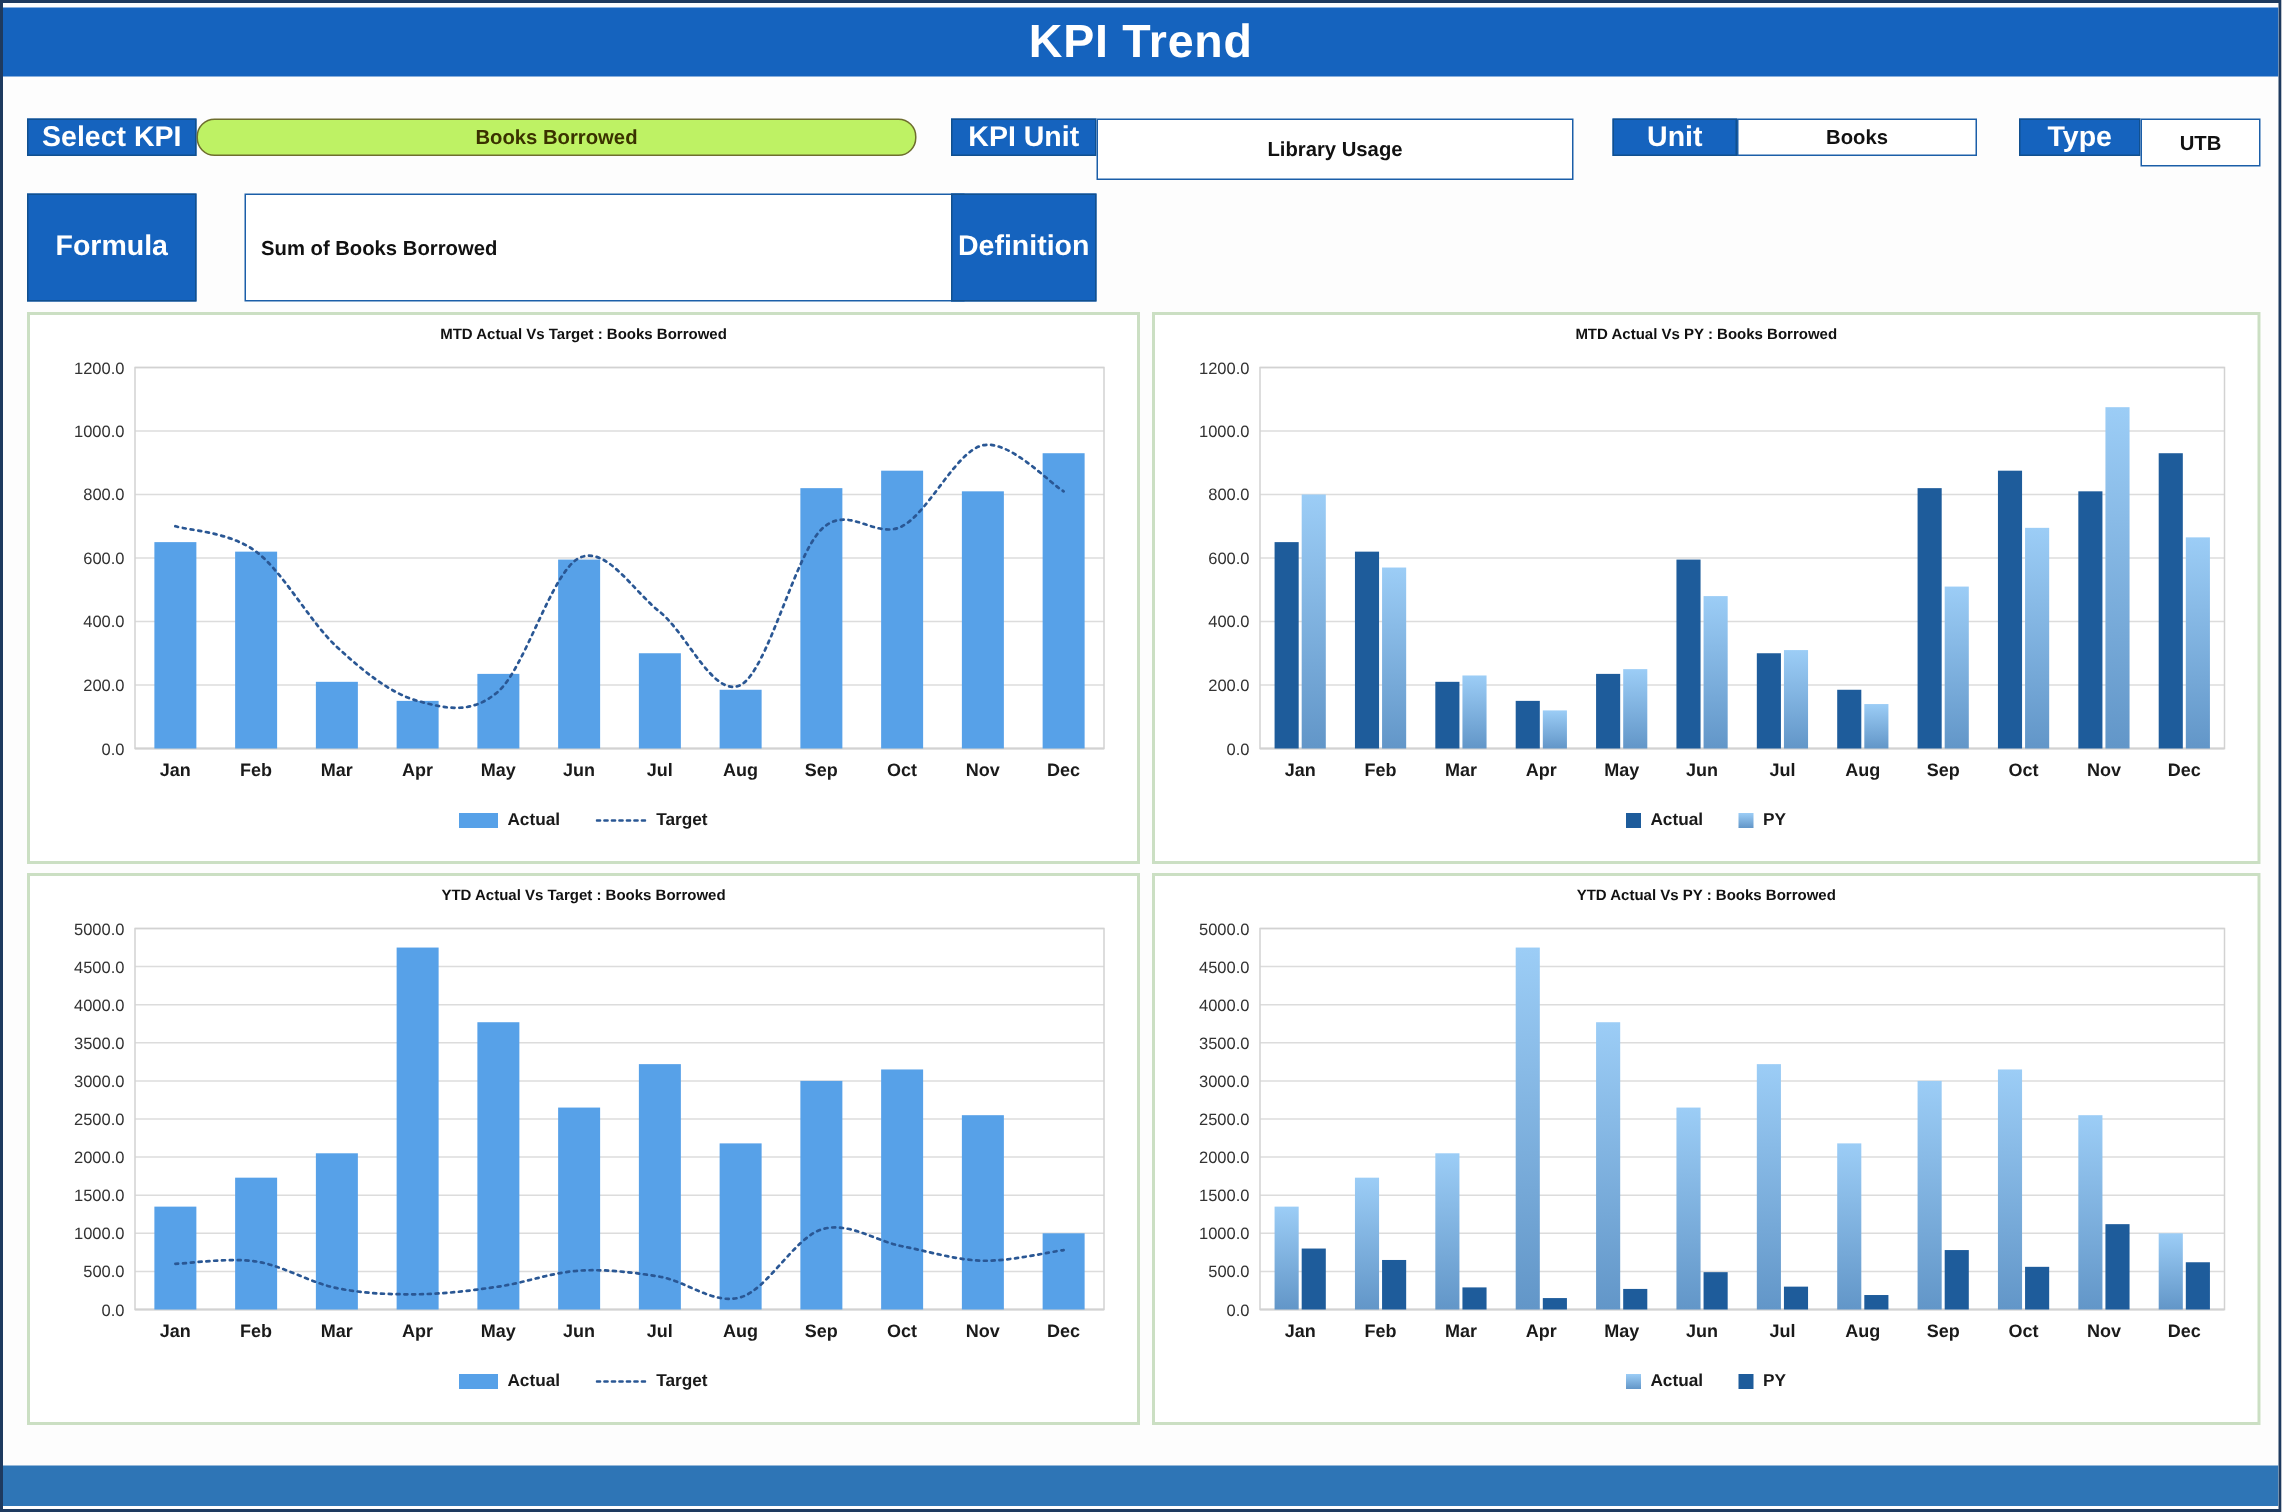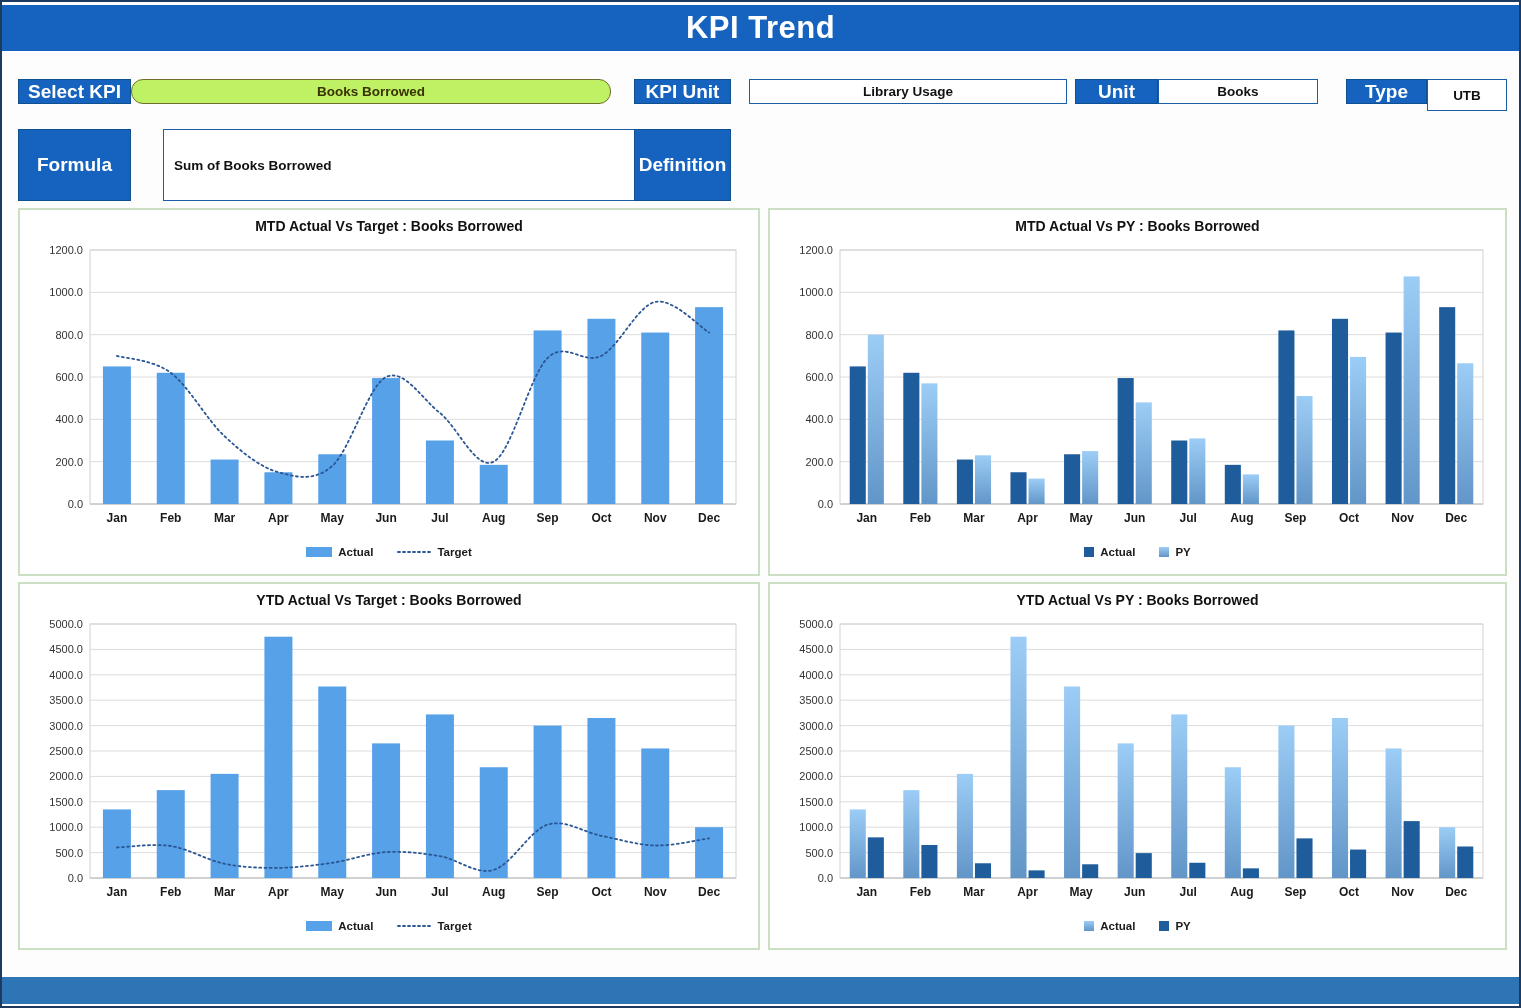--- a/index.html
+++ b/index.html
@@ -9,40 +9,40 @@
   .app-header { position:absolute; top:3px; left:0; right:0; height:46px; background:#1563BE;
           color:#fff; display:flex; align-items:center; justify-content:center;
           font-size:31px; font-weight:bold; letter-spacing:.5px; }
   .lbl { position:absolute; background:#1563BE; color:#fff; font-weight:bold; font-size:19px;
           display:flex; align-items:center; justify-content:center; border:1px solid #11508F; }
   .val { position:absolute; background:#fff; color:#111; font-weight:bold; font-size:13.5px;
           display:flex; align-items:center; justify-content:center; border:1.5px solid #1B5EA8; }
   .val.left { justify-content:flex-start; padding-left:10px;margin-left:32px; }
   .val.yellow { background:#bef264; color:#3A3200; border-color:#6E6E2E; cursor:pointer;border-radius:12px; }
   .panel { position:absolute; background:#fff; border:2px solid #CBDFC3; padding:5px 10px 4px; }
-  .chart-title { text-align:center; font-weight:bold; font-size:14px; color:#111; margin:3px 0 4px; }
+  .chart-title { text-align:center; font-weight:bold; font-size:10px; color:#111; margin:3px 0 4px; }
   .chart-body { width:100%; height:296px; }
   .legend { display:flex; justify-content:center; align-items:flex-end; gap:24px; height:24px;
           font-size:11.5px; font-weight:bold; color:#1a1a1a; }
   .legend-item { display:flex; align-items:center; gap:6px; }
   .swatch { display:inline-block; }
   .footer-bar { position:absolute; left:0; right:0; bottom:2px; height:27px; background:#2E75B6; }
 </style>
 </head>
 <body>
 
 <div class="page">
 
   <div class="app-header">KPI Trend</div>
 
   <div class="lbl" style="left:16px; top:77px; width:113px; height:25px;">Select KPI</div>
   <div class="val yellow" style="left:129px; top:77px; width:480px; height:25px;">Books Borrowed</div>
 
   <div class="lbl" style="left:632px; top:77px; width:97px; height:25px;">KPI Unit</div>
-  <div class="val" style="left:729px; top:77px; width:318px; height:25px;margin-left:18px;">Library Usage</div>
+  <div class="val" style="left:729px; top:77px; width:318px; height:41px;">Library Usage</div>
 
   <div class="lbl" style="left:1073px; top:77px; width:83px; height:25px;">Unit</div>
   <div class="val" style="left:1156px; top:77px; width:160px; height:25px;">Books</div>
 
   <div class="lbl" style="left:1344px; top:77px; width:81px; height:25px;">Type</div>
   <div class="val" style="left:1425px; top:77px; width:80px; height:32px;">UTB</div>
 
   <div class="lbl" style="left:16px; top:127px; width:113px; height:72px;">Formula</div>
   <div class="val left" style="left:129px; top:127px; width:480px; height:72px;">Sum of Books Borrowed</div>
 

